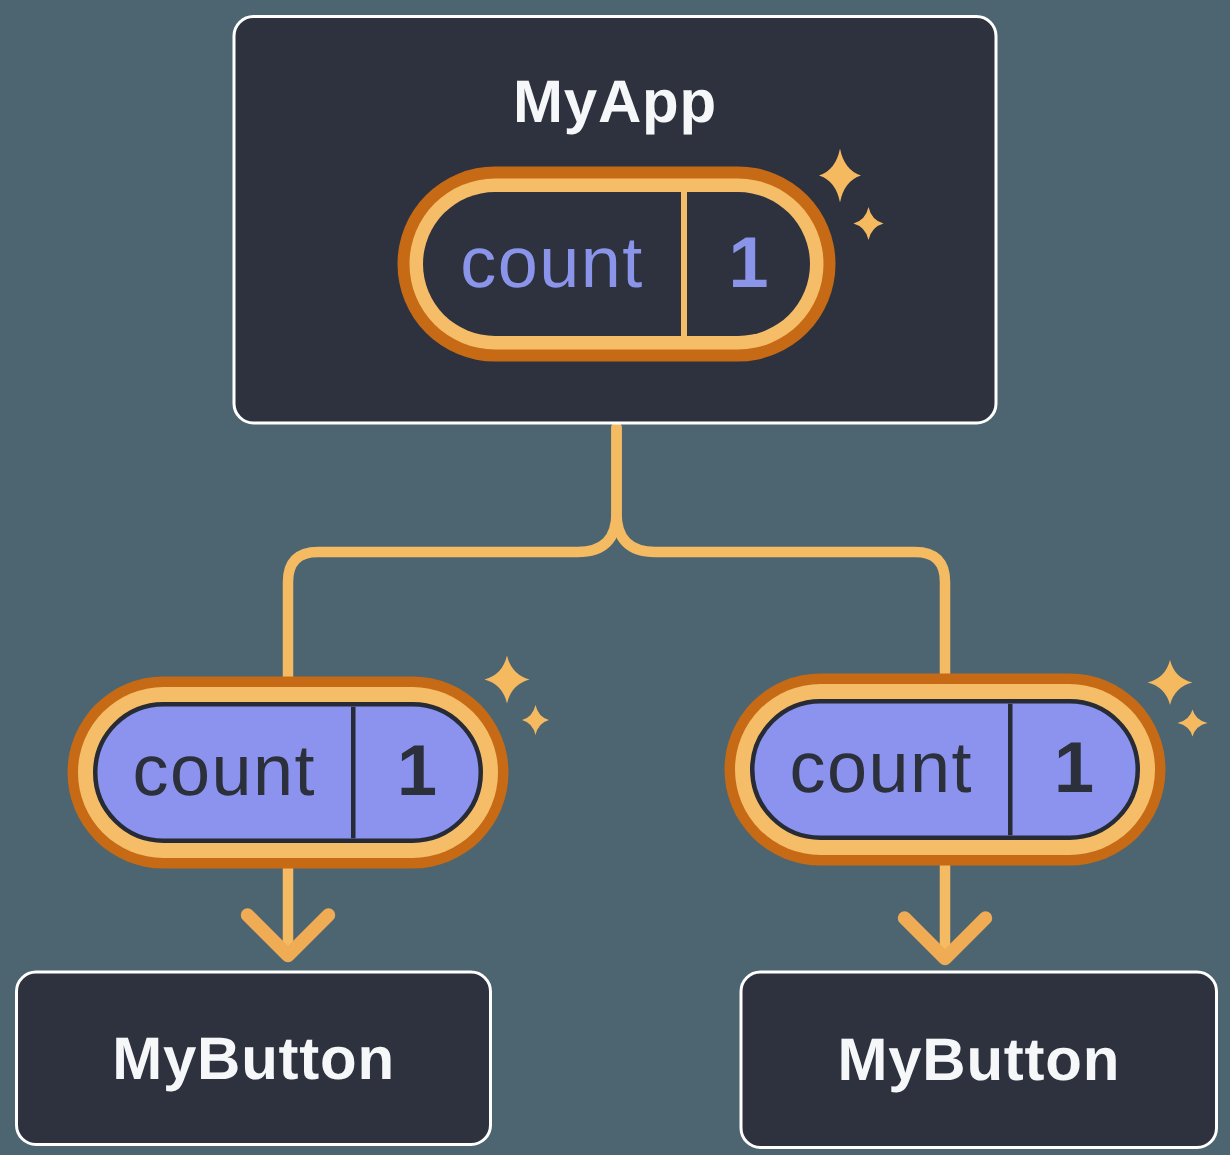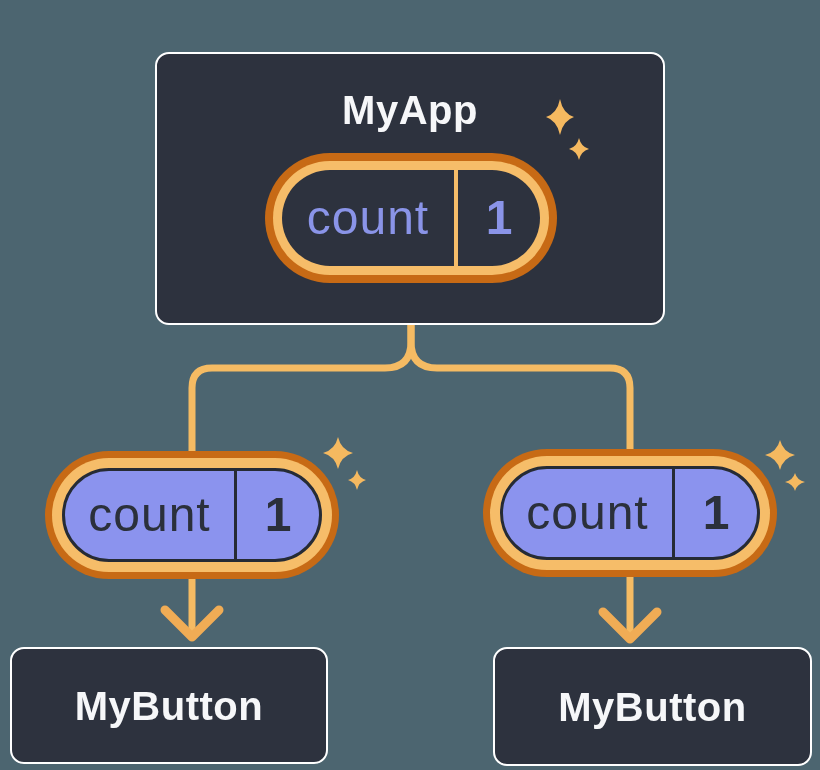--- a/index.html
+++ b/index.html
@@ -39,21 +39,21 @@
   .star { fill: var(--sparkle, #F5B960); }
 
   .node {
     position: absolute;
     background: var(--node-bg, #2D323E);
     border: 2px solid var(--node-border, #FFFFFF);
     border-radius: 14px;
     box-sizing: border-box;
     z-index: 1;
   }
-  .node.root   { left: 155px; top: 10px;  width: 510px; height: 273px; margin-top: 42px; }
+  .node.root   { left: 155px; top: 10px;  width: 510px; height: 273px; }
   .node.button { display: flex; align-items: center; justify-content: center; z-index: 2; }
   .node.button.left  { left: 10px;  top: 647px; width: 318px; height: 117px; }
   .node.button.right { left: 493px; top: 647px; width: 319px; height: 119px; }
 
   .node-title {
     color: var(--node-text, #F6F7F9);
     font-size: 40px;
     font-weight: 600;
     line-height: 1;
     letter-spacing: 0.5px;

